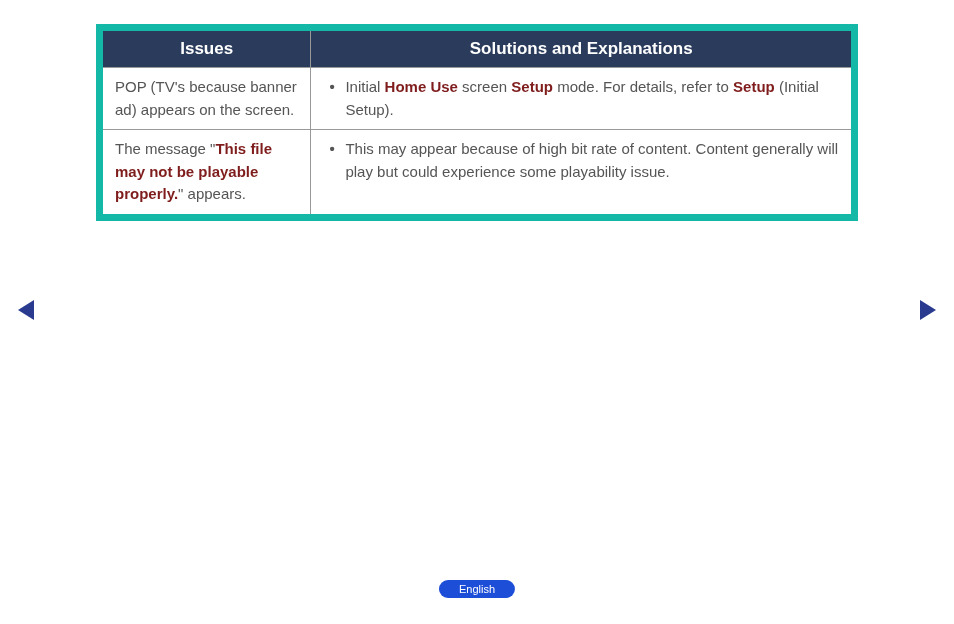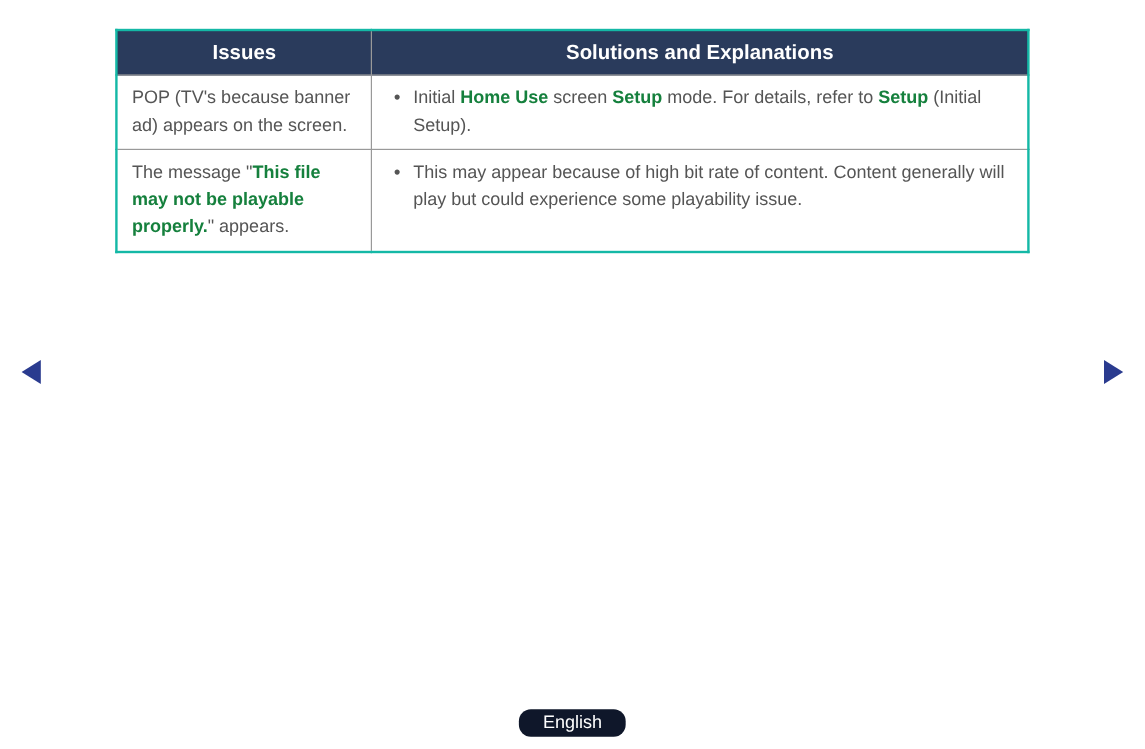--- a/index.html
+++ b/index.html
@@ -13,21 +13,21 @@
       font-family: Arial, Helvetica, sans-serif;
       background: #ffffff;
       position: relative;
     }
     .content-area {
       padding: 24px 96px 0 96px;
     }
     .table {
       width: 100%;
       border-collapse: collapse;
-      border: 2px solid #14b8a6;
+      border: 7px solid #14b8a6;
     }
     .table th {
       background: #2a3b5c;
       color: #ffffff;
       font-weight: bold;
       font-size: 17px;
       padding: 8px 12px;
       text-align: center;
       border: 1px solid #999;
     }
@@ -55,21 +55,21 @@
     }
     .solution-cell li::before {
       content: "•";
       position: absolute;
       left: 6px;
       top: 0;
       color: #555;
       font-weight: bold;
     }
     .highlight {
-      color: #15803d;
+      color: #7f1d1d;
       font-weight: bold;
     }
     .arrow {
       position: absolute;
       top: 300px;
       width: 0;
       height: 0;
       cursor: pointer;
     }
     .arrow-left {
@@ -79,26 +79,26 @@
       border-right: 16px solid #2a3b8f;
     }
     .arrow-right {
       right: 18px;
       border-top: 10px solid transparent;
       border-bottom: 10px solid transparent;
       border-left: 16px solid #2a3b8f;
     }
     .language-badge {
       position: absolute;
-      bottom: 10px;
+      bottom: 26px;
       left: 50%;
       transform: translateX(-50%);
-      background: #0f172a;
+      background: #1d4ed8;
       color: #ffffff;
-      font-size: 15px;
+      font-size: 11px;
       padding: 3px 20px;
       border-radius: 10px;
     }
   </style>
 </head>
 <body>
 
 <div class="content-area">
   <table class="table">
     <thead>

